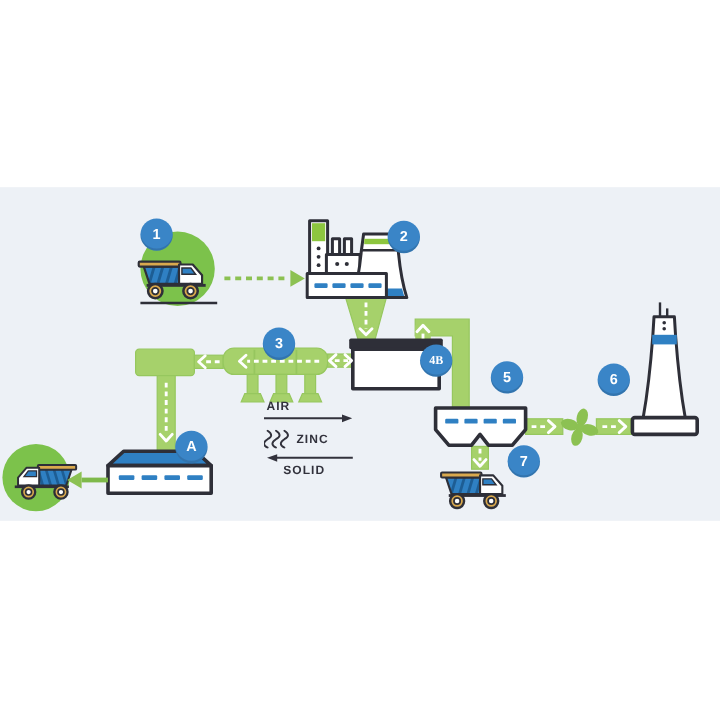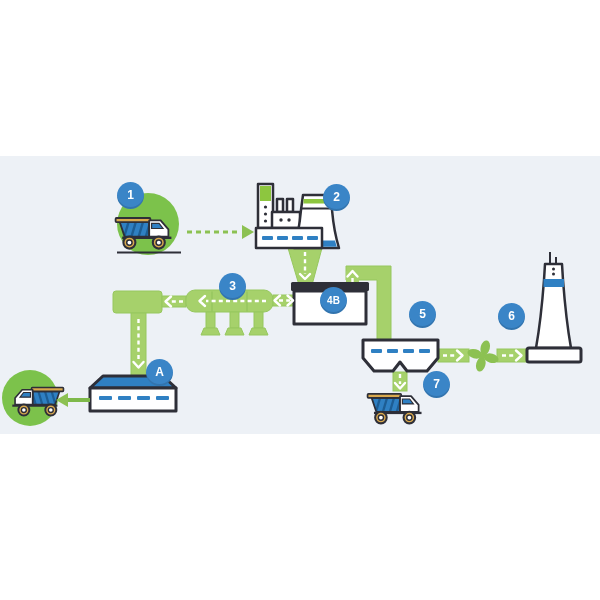--- a/index.html
+++ b/index.html
@@ -193,19 +193,41 @@
       <line class="flow" x1="502" y1="355.5" x2="515" y2="355.5"></line>
         <polyline class="chev" points="516,350.5 521.5,355.5 516,360.5"></polyline>
       <line class="flow" x1="400" y1="374" x2="400" y2="384"></line>
         <polyline class="chev" points="395,383 400,388.5 405,383"></polyline>
     </g>
   </svg>
 
   <div class="badge" style="left:117px;top:182px;">1</div>
   <div class="badge" style="left:323px;top:184px;">2</div>
   <div class="badge" style="left:219px;top:273px;">3</div>
-  <div class="badge small-text" style="left:320px;top:287px;">4B</div>
+  <div class="badge small-text" style="left:350px;top:287px;font-family:Liberation Serif, serif;">4B</div>
   <div class="badge" style="left:409px;top:301px;">5</div>
   <div class="badge" style="left:498px;top:303px;">6</div>
   <div class="badge" style="left:423px;top:371px;">7</div>
   <div class="badge" style="left:146px;top:359px;">A</div>
 
+  <div class="legend">
+    <div class="lbl" style="padding-left:2px;">AIR</div>
+    <svg width="76" height="9" viewBox="0 0 76 9">
+      <line class="larrow" x1="0" y1="3.5" x2="66" y2="3.5"></line>
+        <polygon class="lhead" points="65,0.5 73.5,3.5 65,6.8"></polygon>
+    </svg>
+    <div class="legend-row" style="margin-top:4px;">
+      <svg width="23" height="16" viewBox="0 0 23 16">
+        <g fill="none" stroke="#32323c" stroke-width="1.6" stroke-linecap="round">
+          <path d="M3,1 c4,2.5 4,5 0,7 c-4,2.5 -4,5 0,7"></path>
+          <path d="M10,1 c4,2.5 4,5 0,7 c-4,2.5 -4,5 0,7"></path>
+          <path d="M17,1 c4,2.5 4,5 0,7 c-4,2.5 -4,5 0,7"></path>
+        </g>
+      </svg>
+      <div class="lbl">ZINC</div>
+    </div>
+    <svg width="76" height="9" viewBox="0 0 76 9" style="margin-top:3px;">
+      <line class="larrow" x1="10" y1="4.5" x2="74" y2="4.5"></line>
+        <polygon class="lhead" points="11,1.5 2.5,4.5 11,7.8"></polygon>
+    </svg>
+    <div class="lbl" style="margin-left:16px;margin-top:1px;">SOLID</div>
+  </div>
 </div>
 
 </body></html>

